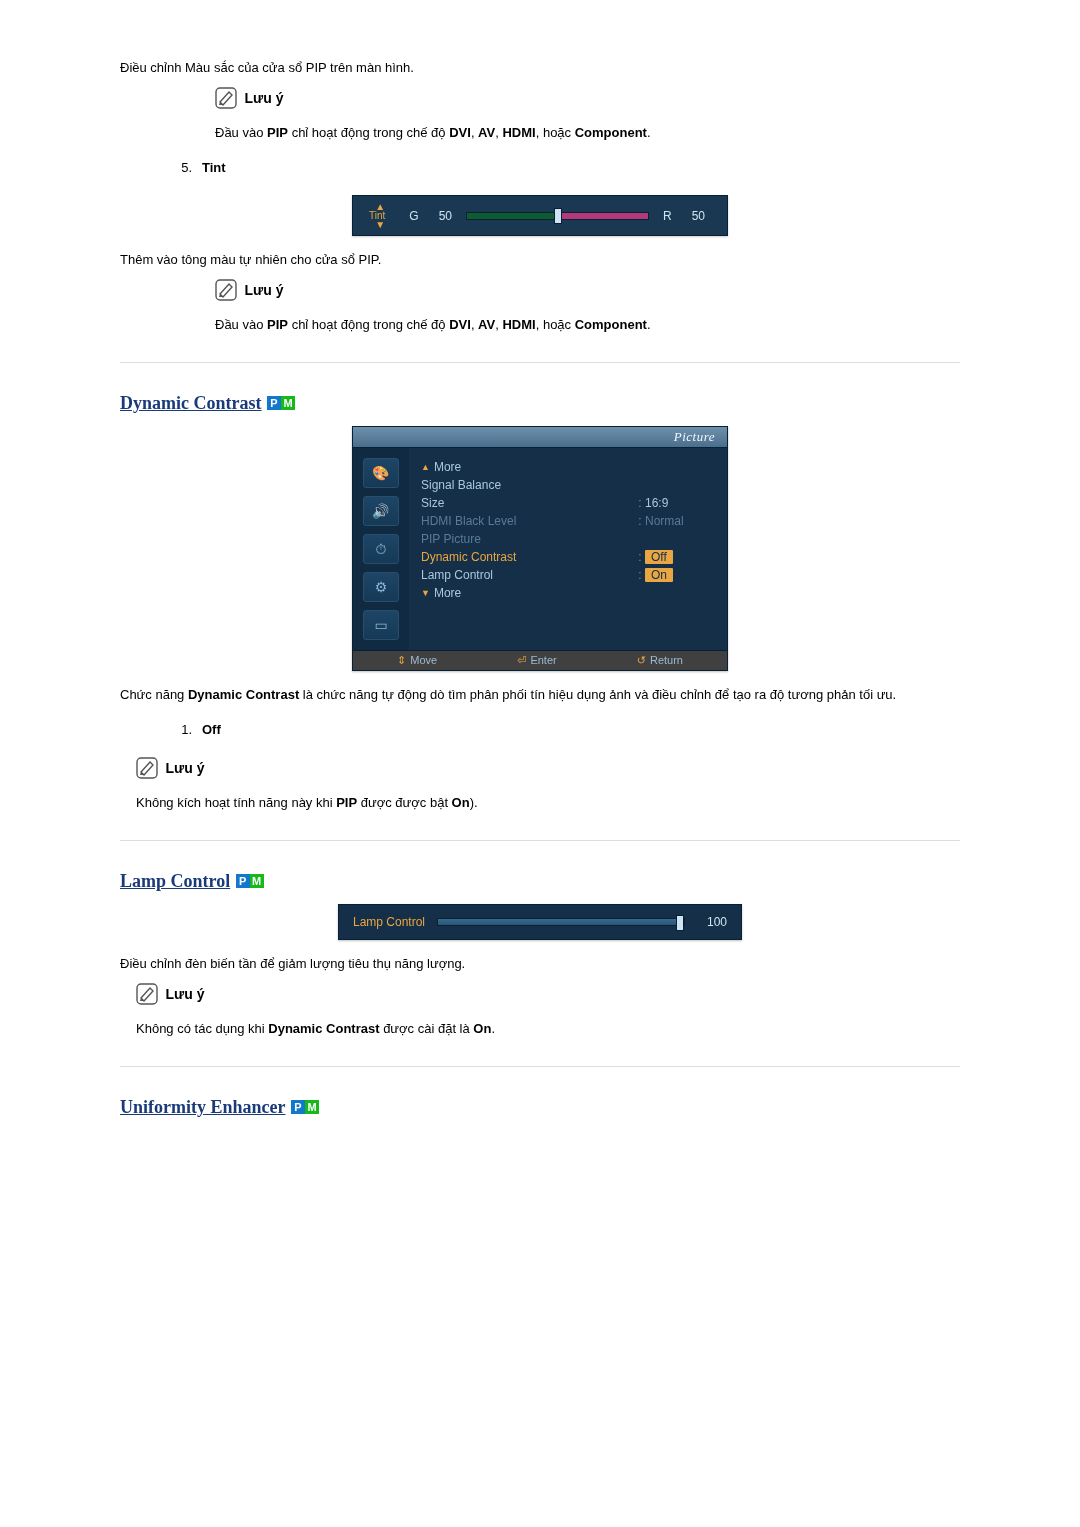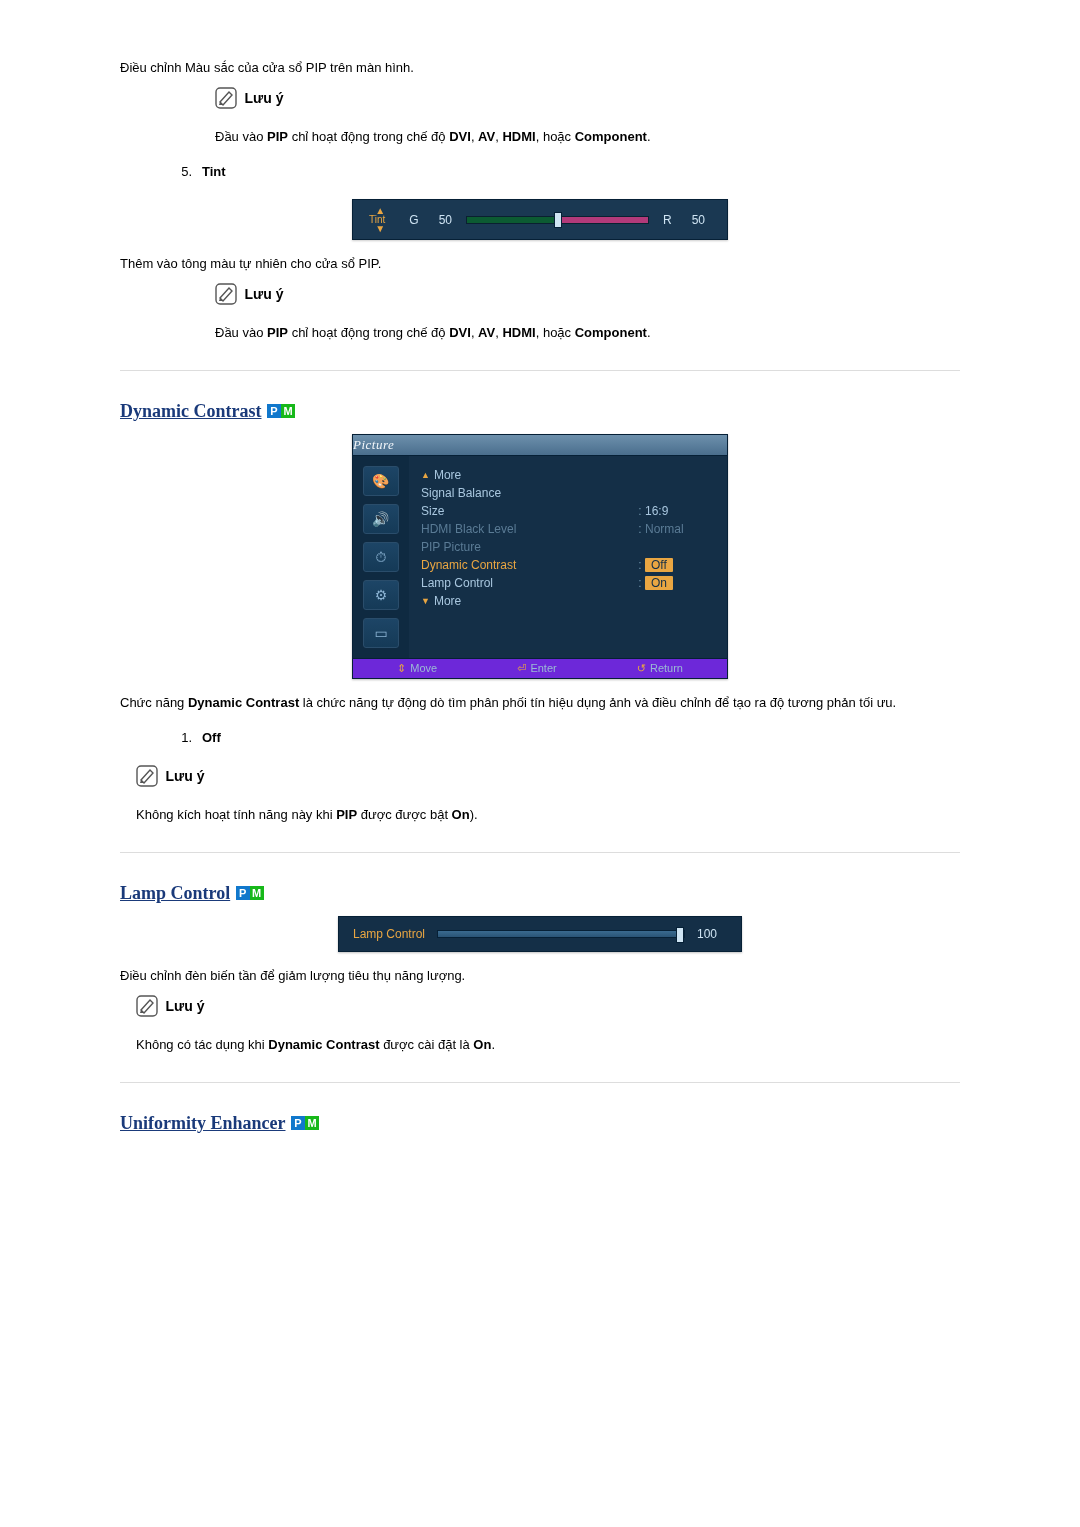--- a/index.html
+++ b/index.html
@@ -3,64 +3,64 @@
 <meta charset="utf-8">
 <style>
 body{margin:0;background:#fff;font-family:"Times New Roman",serif;font-size:14px;color:#000}
 .page{width:840px;margin:0 auto;padding:60px 0 200px}
 .indent1{}
 .indent2{margin-left:95px}
 p{margin:0 0 12px}
 .leading{font-family:"Segoe UI",Arial,sans-serif;font-size:13px}
 .note-ic{display:inline-block;vertical-align:-6px;margin-right:4px}
 .note-lbl{font-weight:bold;font-family:"Segoe UI",Arial,sans-serif}
-.note-tx{font-family:"Segoe UI",Arial,sans-serif;font-size:13px;margin-top:16px}
+.note-tx{font-family:"Segoe UI",Arial,sans-serif;font-size:13px;margin-top:4px}
 ol.num{list-style:none;padding:0;margin:6px 0 10px 50px}
 ol.num li{font-family:"Segoe UI",Arial,sans-serif;font-size:13px;margin:20px 0}
 ol.num li .n{display:inline-block;width:22px;text-align:right;margin-right:10px}
 ol.num li .t{font-weight:bold}
 hr.sep{border:none;border-top:1px solid #ddd;margin:30px 0}
 .h2{font-family:"Times New Roman",serif;font-size:18px;font-weight:bold;color:#1a3a7a;text-decoration:underline;display:inline-block}
 .pm{display:inline-block;vertical-align:2px;margin-left:2px}
 .pm span{display:inline-block;width:14px;height:14px;color:#fff;font:bold 11px/14px Arial;text-align:center}
 .pm .p{background:#1178cc}
 .pm .m{background:#17b81a}
 .osd{width:374px;margin:10px auto 16px;background:linear-gradient(#1a3852,#1a3852);border:1px solid #062036;box-shadow:0 1px 2px rgba(0,0,0,.2)}
 .tint{padding:6px 16px;color:#cfe4f3;font:12px Arial;display:flex;align-items:center;gap:8px}
 .tint .arrows{display:flex;flex-direction:column;align-items:center;color:#e9a642;font-size:10px;line-height:9px;margin-right:4px}
 .tint .lbl{color:#e9a642;margin-right:6px}
 .tint .bar{flex:1;height:8px;display:flex;align-items:center}
 .tint .bar .l{flex:1;height:6px;background:linear-gradient(#0c5b32,#0c5b32);border:1px solid #0a2030}
 .tint .bar .r{flex:1;height:6px;background:linear-gradient(#b23a7a,#b23a7a);border:1px solid #0a2030}
 .tint .bar .k{width:6px;height:14px;background:#cfe4f3;border:1px solid #062036;margin:0 -1px;z-index:1}
 .tint .val{color:#cfe4f3;margin:0 6px}
 .menu{width:374px;margin:12px auto 16px;background:#142f47;border:1px solid #062036;box-shadow:0 1px 2px rgba(0,0,0,.25);font:12px Arial}
-.menu .title{background:linear-gradient(#6d90ac,#4a6e8d);color:#f2f6fa;text-align:left;padding:2px 0;border-bottom:1px solid #062036;letter-spacing:.5px;font-family:"Times New Roman";font-style:italic;font-size:13px}
+.menu .title{background:linear-gradient(#6d90ac,#4a6e8d);color:#f2f6fa;text-align:right;padding:2px 12px;border-bottom:1px solid #062036;letter-spacing:.5px;font-family:"Times New Roman";font-style:italic;font-size:13px}
 .menu .body{display:flex}
 .menu .icons{width:56px;background:#0f2a41;display:flex;flex-direction:column;align-items:center;gap:8px;padding:10px 0}
 .menu .icons .ic{width:34px;height:28px;border:1px solid #2a4d6b;border-radius:3px;background:linear-gradient(#1d4566,#153a57);display:flex;align-items:center;justify-content:center;color:#8cb4d4;font-size:14px}
 .menu .rows{flex:1;padding:10px 12px 6px;color:#a9c7df}
 .menu .rows .row{display:flex;align-items:center;padding:2px 0}
 .menu .rows .row .l{flex:1}
 .menu .rows .row .c{width:10px;text-align:center;color:#6c8fa8}
 .menu .rows .row .v{width:70px}
 .menu .rows .hl .l{color:#e9a642}
 .menu .rows .hl .v span{display:inline-block;background:#e9a642;color:#142f47;padding:0 6px;border-radius:1px}
 .menu .rows .hlv .v span{display:inline-block;background:#e9a642;color:#142f47;padding:0 6px;border-radius:1px}
 .menu .rows .dim{color:#5a7b95}
 .menu .rows .more{color:#a9c7df}
 .menu .rows .more .tri{color:#e9a642;margin-right:4px;font-size:9px}
-.menu .foot{background:#6d28d9;color:#9bbad4;display:flex;justify-content:space-around;padding:3px 4px;border-top:1px solid #062036;font-size:11px}
+.menu .foot{background:#404040;color:#9bbad4;display:flex;justify-content:space-around;padding:3px 4px;border-top:1px solid #062036;font-size:11px}
 .menu .foot span i{display:inline-block;margin-right:4px;color:#e9a642;font-style:normal}
 .lamp{width:374px;margin:12px auto 16px;background:#142f47;border:1px solid #062036;box-shadow:0 1px 2px rgba(0,0,0,.25);padding:10px 14px;display:flex;align-items:center;gap:12px;font:12px Arial}
 .lamp .ll{color:#e9a642}
 .lamp .track{flex:1;height:6px;background:#0c2134;border:1px solid #062036;position:relative}
 .lamp .track .fill{position:absolute;left:0;top:0;bottom:0;right:6px;background:linear-gradient(#3a6a8f,#2a5476)}
 .lamp .track .knob{position:absolute;right:0;top:-4px;width:6px;height:14px;background:#cfe4f3;border:1px solid #062036}
-.lamp .lv{color:#cfe4f3;width:30px;text-align:left}
+.lamp .lv{color:#cfe4f3;width:30px;text-align:right}
 </style>
 </head>
 <body>
 
 <div class="page">
 
   <div class="indent1">
     <p class="leading">Điều chỉnh Màu sắc của cửa sổ PIP trên màn hình.</p>
   </div>
   <div class="indent2">

